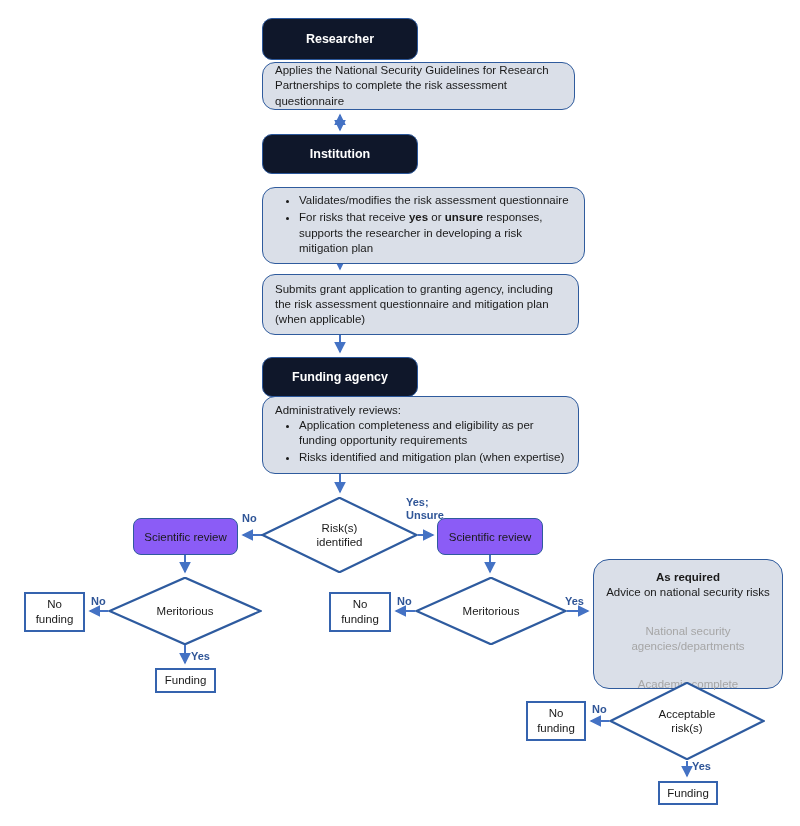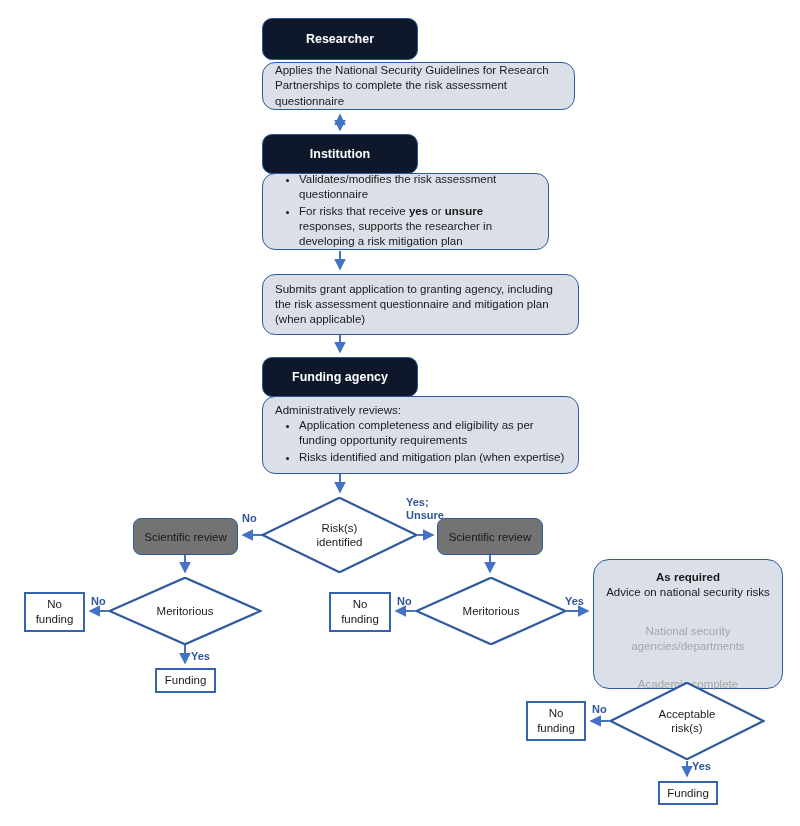--- a/index.html
+++ b/index.html
@@ -21,21 +21,21 @@
     background: #DADFE8; border: 1.5px solid #2F5B9D; border-radius: 13px;
     font-size: 11.5px; line-height: 1.32; box-sizing: border-box;
   }
   .lightbox .pad { padding: 7px 12px; }
   .lightbox ul { margin: 0; padding: 0 0 0 24px; }
   .lightbox li { margin: 0 0 2px 0; }
   .vcenter { display: flex; align-items: center; }
   
   .smallbox {
     position: absolute; z-index: 2;
-    background: #737373; border: 1.5px solid #2F5B9D; border-radius: 8px;
+    background: #8b5cf6; border: 1.5px solid #2F5B9D; border-radius: 8px;
     font-size: 11.5px; display: flex; align-items: center; justify-content: center;
     text-align: center; box-sizing: border-box;
   }
   
   .whitebox {
     position: absolute; z-index: 2;
     background: #ffffff; border: 2px solid #3563AE;
     font-size: 11.5px; line-height: 1.3; display: flex; align-items: center; justify-content: center;
     text-align: center; white-space: pre-line; box-sizing: border-box;
   }
@@ -92,21 +92,21 @@
   <div class="hdr" style="left:262px; top:18px; width:156px; height:42px;">
     <span>Researcher</span>
   </div>
   <div class="lightbox vcenter" style="left:262px; top:62px; width:313px; height:48px;">
     <div class="pad">Applies the National Security Guidelines for Research Partnerships to complete the risk assessment questionnaire</div>
   </div>
 
   <div class="hdr" style="left:262px; top:134px; width:156px; height:40px;">
     <span>Institution</span>
   </div>
-  <div class="lightbox vcenter" style="left:262px; top:173px; width:287px; height:77px;">
+  <div class="lightbox vcenter" style="left:262px; top:187px; width:323px; height:77px;">
     <div class="pad">
       <ul>
         <li>Validates/modifies the risk assessment questionnaire</li>
         <li><span>For risks that receive </span><b>yes</b><span> or </span><b>unsure</b><span> responses, supports the researcher in developing a risk mitigation plan</span></li>
       </ul>
     </div>
   </div>
 
   <div class="lightbox vcenter" style="left:262px; top:274px; width:317px; height:61px;">
     <div class="pad">Submits grant application to granting agency, including the risk assessment questionnaire and mitigation plan (when applicable)</div>

